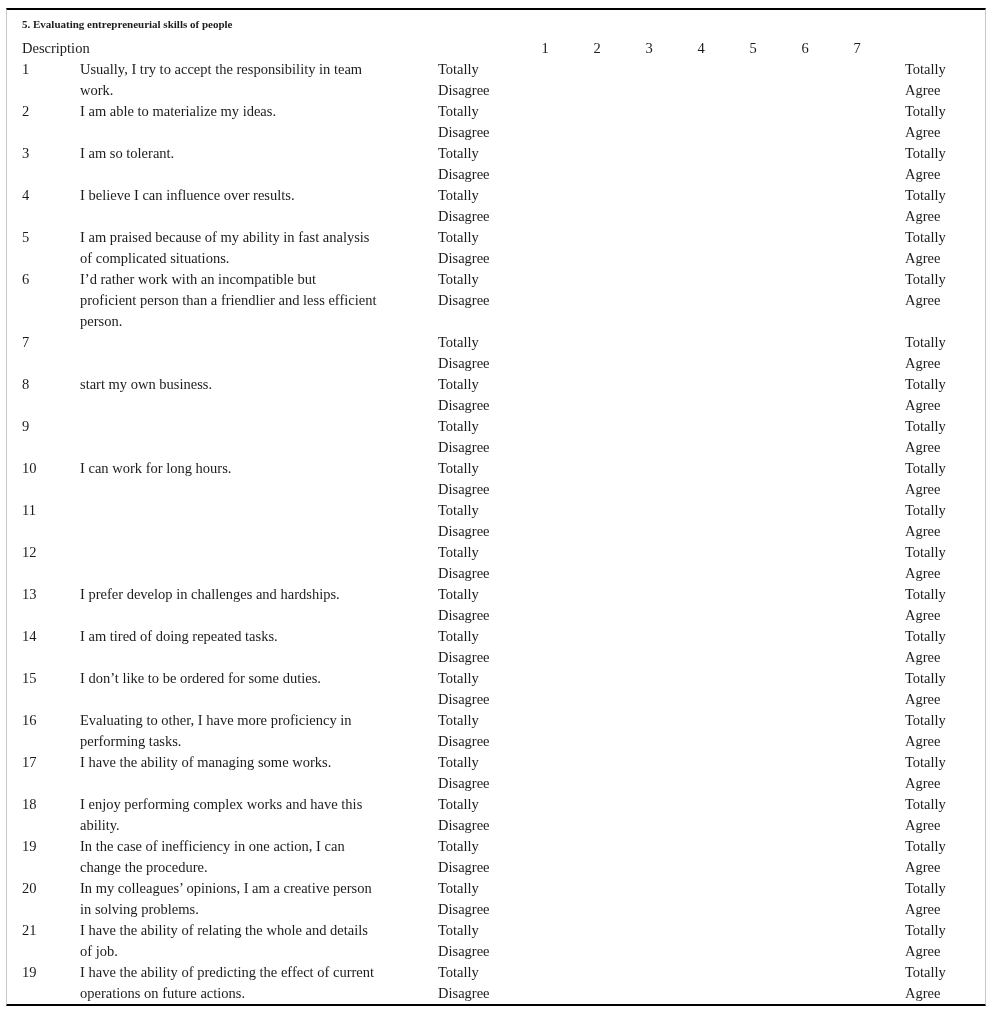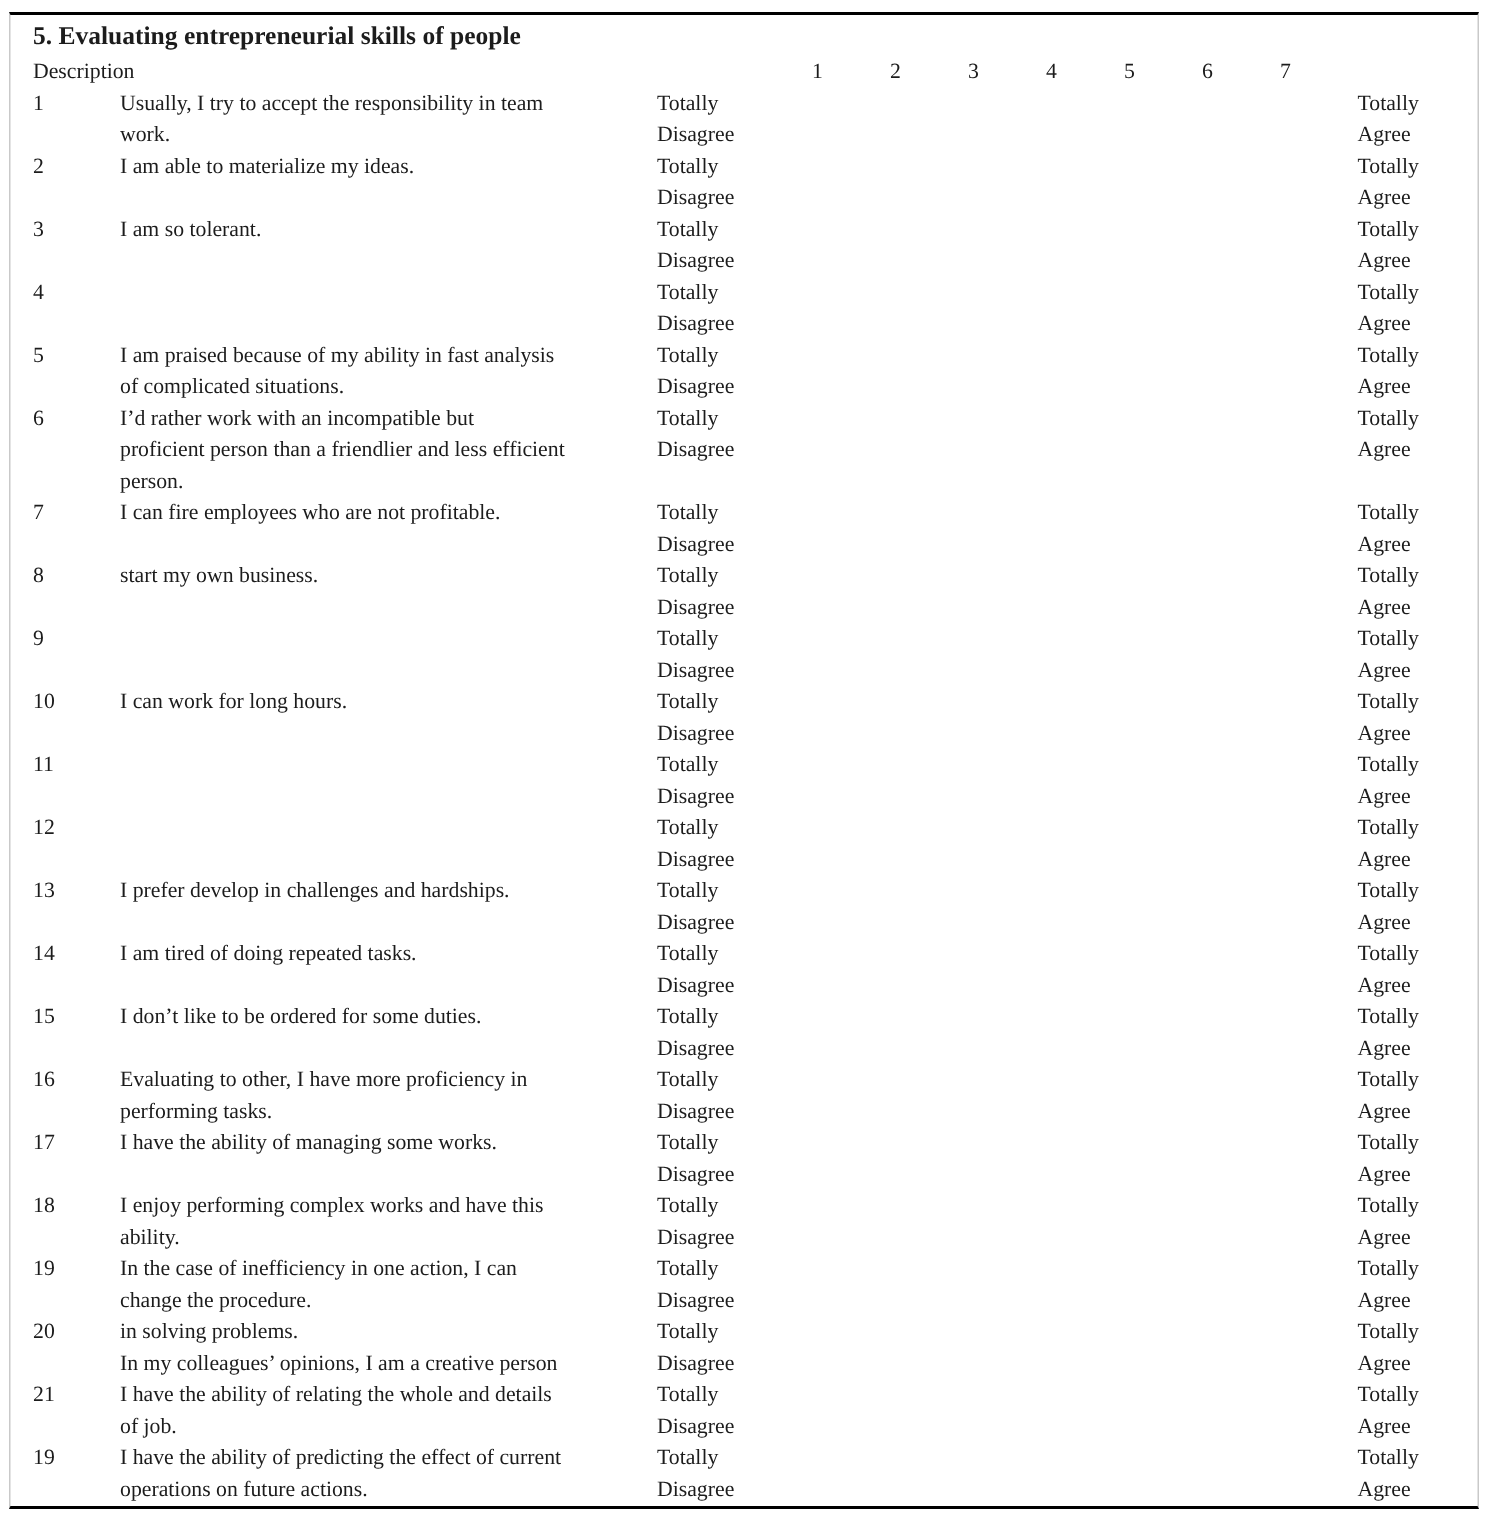--- a/index.html
+++ b/index.html
@@ -26,21 +26,21 @@
     border-left: 1px solid #c9c9c9;
     border-right: 1px solid #c9c9c9;
     box-sizing: content-box;
     background: #ffffff;
   }
   .title-row {
     height: 28px;
     padding: 4px 0 0 15px;
     box-sizing: border-box;
     font-weight: bold;
-    font-size: 17px;
+    font-size: 11px;
     line-height: 20px;
   }
   .grid-row {
     display: grid;
     grid-template-columns: 58px 358px 81px repeat(7, 52px) 1fr;
     padding-left: 15px;
     box-sizing: border-box;
     font-size: 14.5px;
     line-height: 21px;
   }
@@ -154,20 +154,23 @@
     <div class="scale-cell" style="grid-column:8"></div>
     <div class="scale-cell" style="grid-column:9"></div>
     <div class="scale-cell" style="grid-column:10"></div>
     <div class="col-agree">
             <div class="line">Totally</div>
             <div class="line">Agree</div>
           </div>
   </div>
         <div class="grid-row item-row">
     <div class="col-num">4</div>
+    <div class="col-desc">
+            <div class="line">I believe I can influence over results.</div>
+          </div>
     <div class="col-disagree">
             <div class="line">Totally</div>
             <div class="line">Disagree</div>
           </div>
     <div class="scale-cell" style="grid-column:4"></div>
     <div class="scale-cell" style="grid-column:5"></div>
     <div class="scale-cell" style="grid-column:6"></div>
     <div class="scale-cell" style="grid-column:7"></div>
     <div class="scale-cell" style="grid-column:8"></div>
     <div class="scale-cell" style="grid-column:9"></div>
@@ -217,23 +220,20 @@
     <div class="scale-cell" style="grid-column:8"></div>
     <div class="scale-cell" style="grid-column:9"></div>
     <div class="scale-cell" style="grid-column:10"></div>
     <div class="col-agree">
             <div class="line">Totally</div>
             <div class="line">Agree</div>
           </div>
   </div>
         <div class="grid-row item-row">
     <div class="col-num">7</div>
-    <div class="col-desc">
-            <div class="line">I can fire employees who are not profitable.</div>
-          </div>
     <div class="col-disagree">
             <div class="line">Totally</div>
             <div class="line">Disagree</div>
           </div>
     <div class="scale-cell" style="grid-column:4"></div>
     <div class="scale-cell" style="grid-column:5"></div>
     <div class="scale-cell" style="grid-column:6"></div>
     <div class="scale-cell" style="grid-column:7"></div>
     <div class="scale-cell" style="grid-column:8"></div>
     <div class="scale-cell" style="grid-column:9"></div>
@@ -485,22 +485,22 @@
     <div class="scale-cell" style="grid-column:9"></div>
     <div class="scale-cell" style="grid-column:10"></div>
     <div class="col-agree">
             <div class="line">Totally</div>
             <div class="line">Agree</div>
           </div>
   </div>
         <div class="grid-row item-row">
     <div class="col-num">20</div>
     <div class="col-desc">
+            <div class="line">In my colleagues’ opinions, I am a creative person</div>
             <div class="line">in solving problems.</div>
-            <div class="line">In my colleagues’ opinions, I am a creative person</div>
           </div>
     <div class="col-disagree">
             <div class="line">Totally</div>
             <div class="line">Disagree</div>
           </div>
     <div class="scale-cell" style="grid-column:4"></div>
     <div class="scale-cell" style="grid-column:5"></div>
     <div class="scale-cell" style="grid-column:6"></div>
     <div class="scale-cell" style="grid-column:7"></div>
     <div class="scale-cell" style="grid-column:8"></div>

